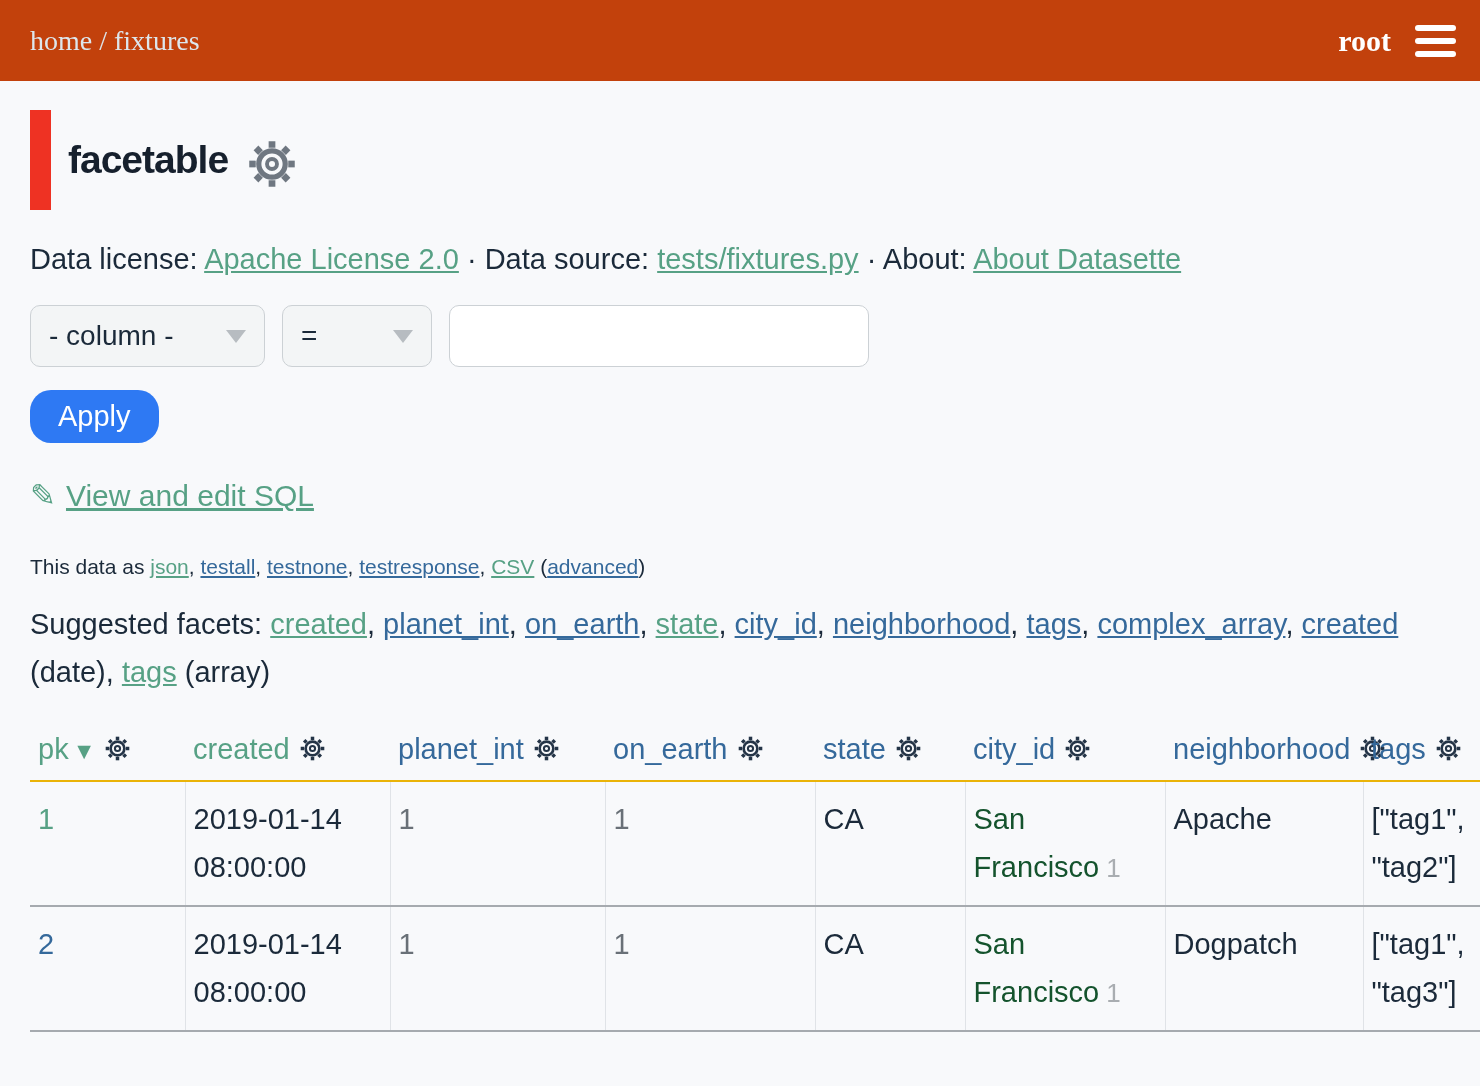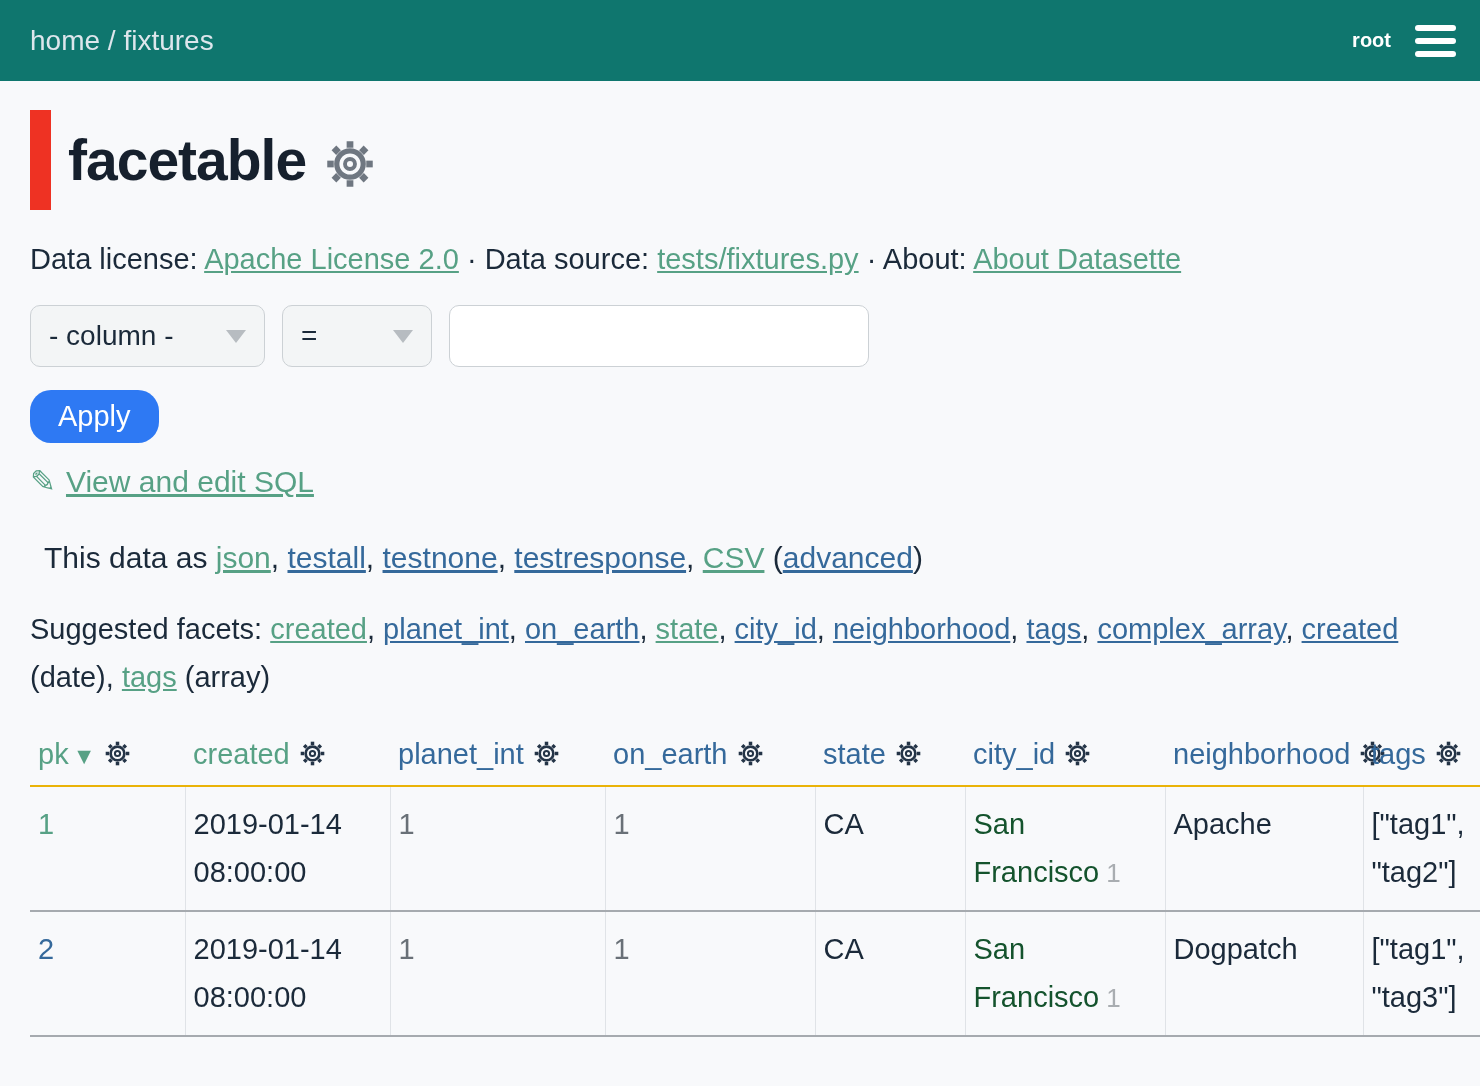--- a/index.html
+++ b/index.html
@@ -6,37 +6,38 @@
   html, body { margin: 0; padding: 0; }
   body {
     width: 1480px; height: 1086px; overflow: hidden;
     background: #f8f9fb;
     color: #1b2a3a;
     font-family: "Liberation Sans", "DejaVu Sans", sans-serif;
   }
 
   
   .site-header {
-    height: 81px; background: #0f766e;
+    height: 81px; background: #c2410c;
     display: flex; align-items: center; justify-content: space-between;
     padding: 0 22px 0 30px;
+    font-family: Liberation Serif, serif;
   }
   .crumbs { color: #dde6ec; font-size: 28px; }
   .crumbs a { color: #dde6ec; text-decoration: none; }
   .header-right { display: flex; align-items: center; gap: 22px; }
-  .user { color: #ffffff; font-weight: bold; font-size: 20px; }
+  .user { color: #ffffff; font-weight: bold; font-size: 30px; }
   .hamburger { display: flex; flex-direction: column; gap: 7px; cursor: pointer; padding: 4px 2px; }
   .hamburger span { display: block; width: 41px; height: 6px; background: #fff; border-radius: 3px; }
 
   
   main { padding: 0 30px; }
 
   .title-row { margin-top: 29px; display: flex; align-items: center; }
   .red-bar { width: 21px; height: 100px; background: #ee3223; margin-right: 17px; }
-  h1 { font-size: 57px; margin: 0; color: #16202d; font-weight: bold; letter-spacing: -1px; }
+  h1 { font-size: 39px; margin: 0; color: #16202d; font-weight: bold; letter-spacing: -1px; }
   .title-gear { width: 52px; height: 52px; color: #6f7781; margin-left: 18px; margin-top: 8px; cursor: pointer; }
 
   .meta { margin-top: 33px; font-size: 29px; }
   a.green { color: #57a185; }
   a.blue  { color: #14532d; }
   a[data-variant="green"] { color: #57a185; }
   a[data-variant="blue"]  { color: #35699b; }
   .meta a { text-decoration: underline; }
 
   h2 { margin: 35px 0 0 0; font-size: 33px; color: #16202d; }
@@ -57,25 +58,25 @@
   .text-input {
     width: 420px; height: 62px; border: 1.5px solid #ccd1d5; border-radius: 10px;
     background: #ffffff; font-size: 28px; padding: 0 16px; font-family: inherit;
   }
 
   .apply-btn {
     margin-top: 23px; background: #2e79f3; color: #fff; border: none; border-radius: 21px;
     font-size: 29px; height: 53px; padding: 0 28px; font-family: inherit; cursor: pointer;
   }
 
-  .sql-row { margin-top: 20px; font-size: 30px; }
+  .sql-row { margin-top: 34px; font-size: 30px; }
   .pencil { color: #57a185; margin-right: 10px; font-size: 31px; }
   .sql-row a { color: #57a185; text-decoration: underline; }
 
-  .export-row { margin-top: 41px; font-size: 30px; margin-left: 14px; }
+  .export-row { margin-top: 41px; font-size: 21px; }
   .export-row a { text-decoration: underline; }
 
   .facets { margin-top: 21px; font-size: 29px; line-height: 48px; max-width: 1420px; }
   .facets a { text-decoration: underline; }
 
   
   table { border-collapse: collapse; margin-top: 37px; table-layout: fixed; width: 1483px; }
   th {
     font-size: 29px; font-weight: normal; text-align: left;
     padding: 0 10px 14px 8px; border-bottom: 2px solid #eab308;

